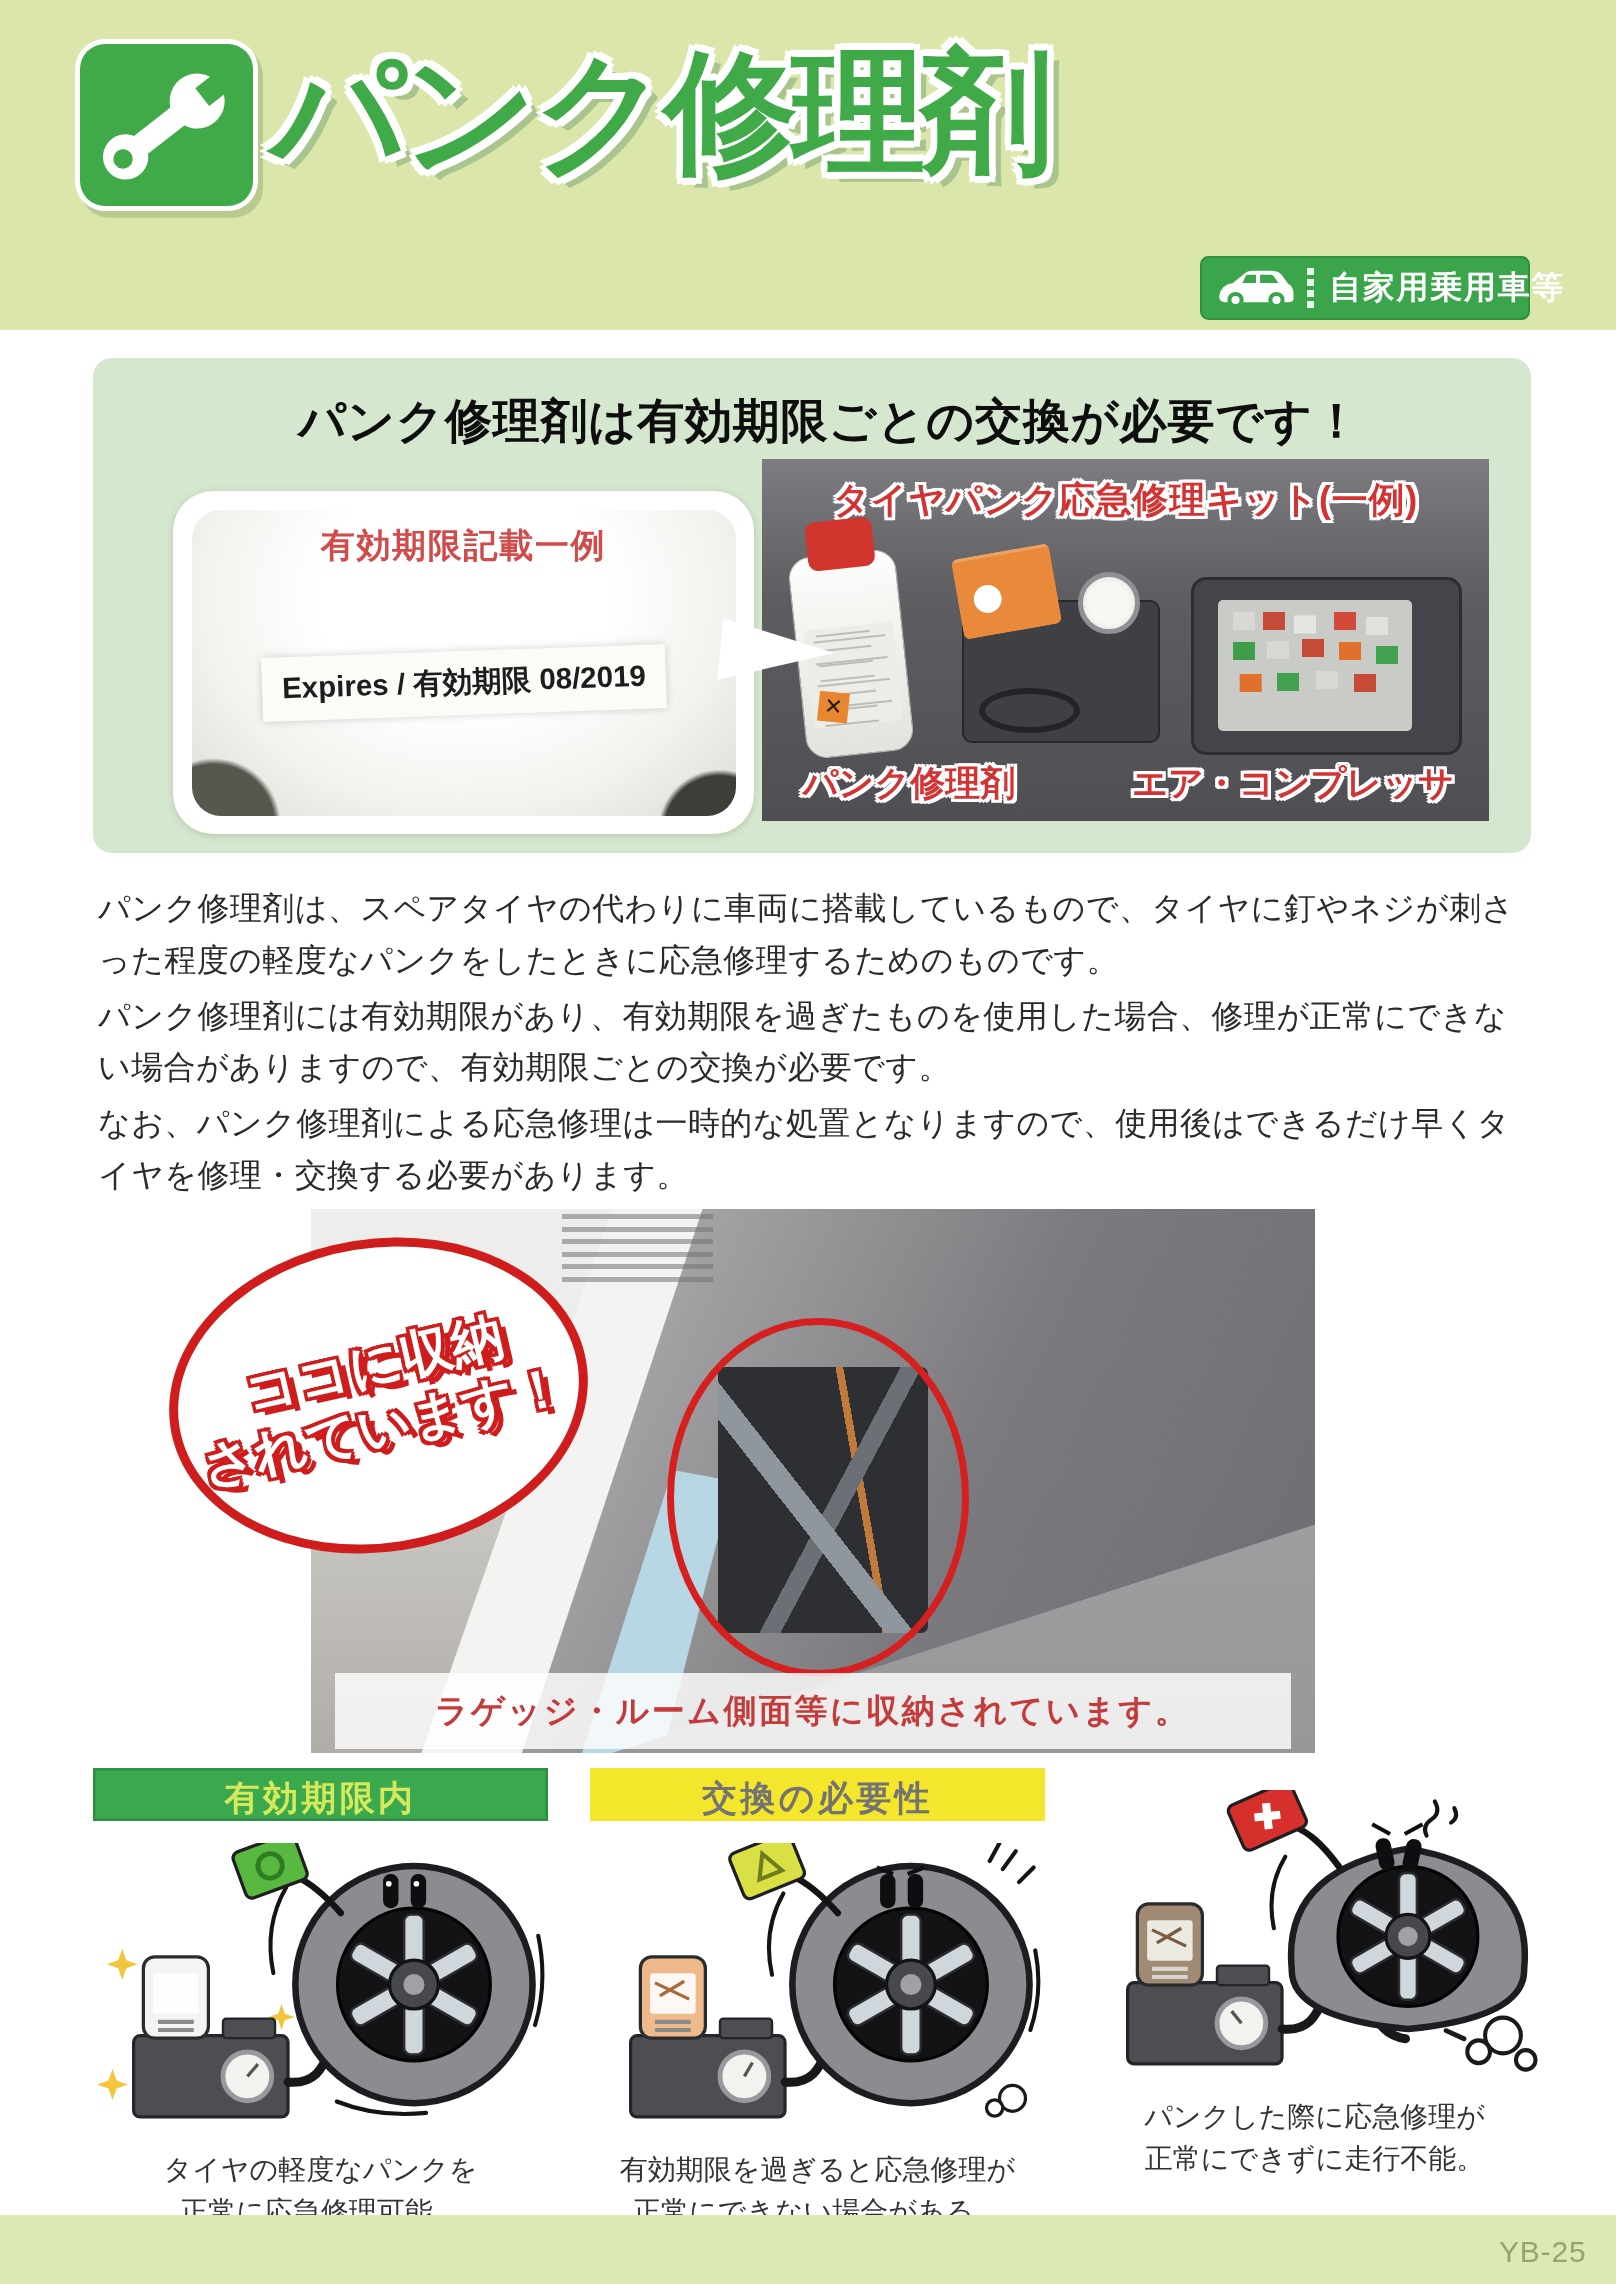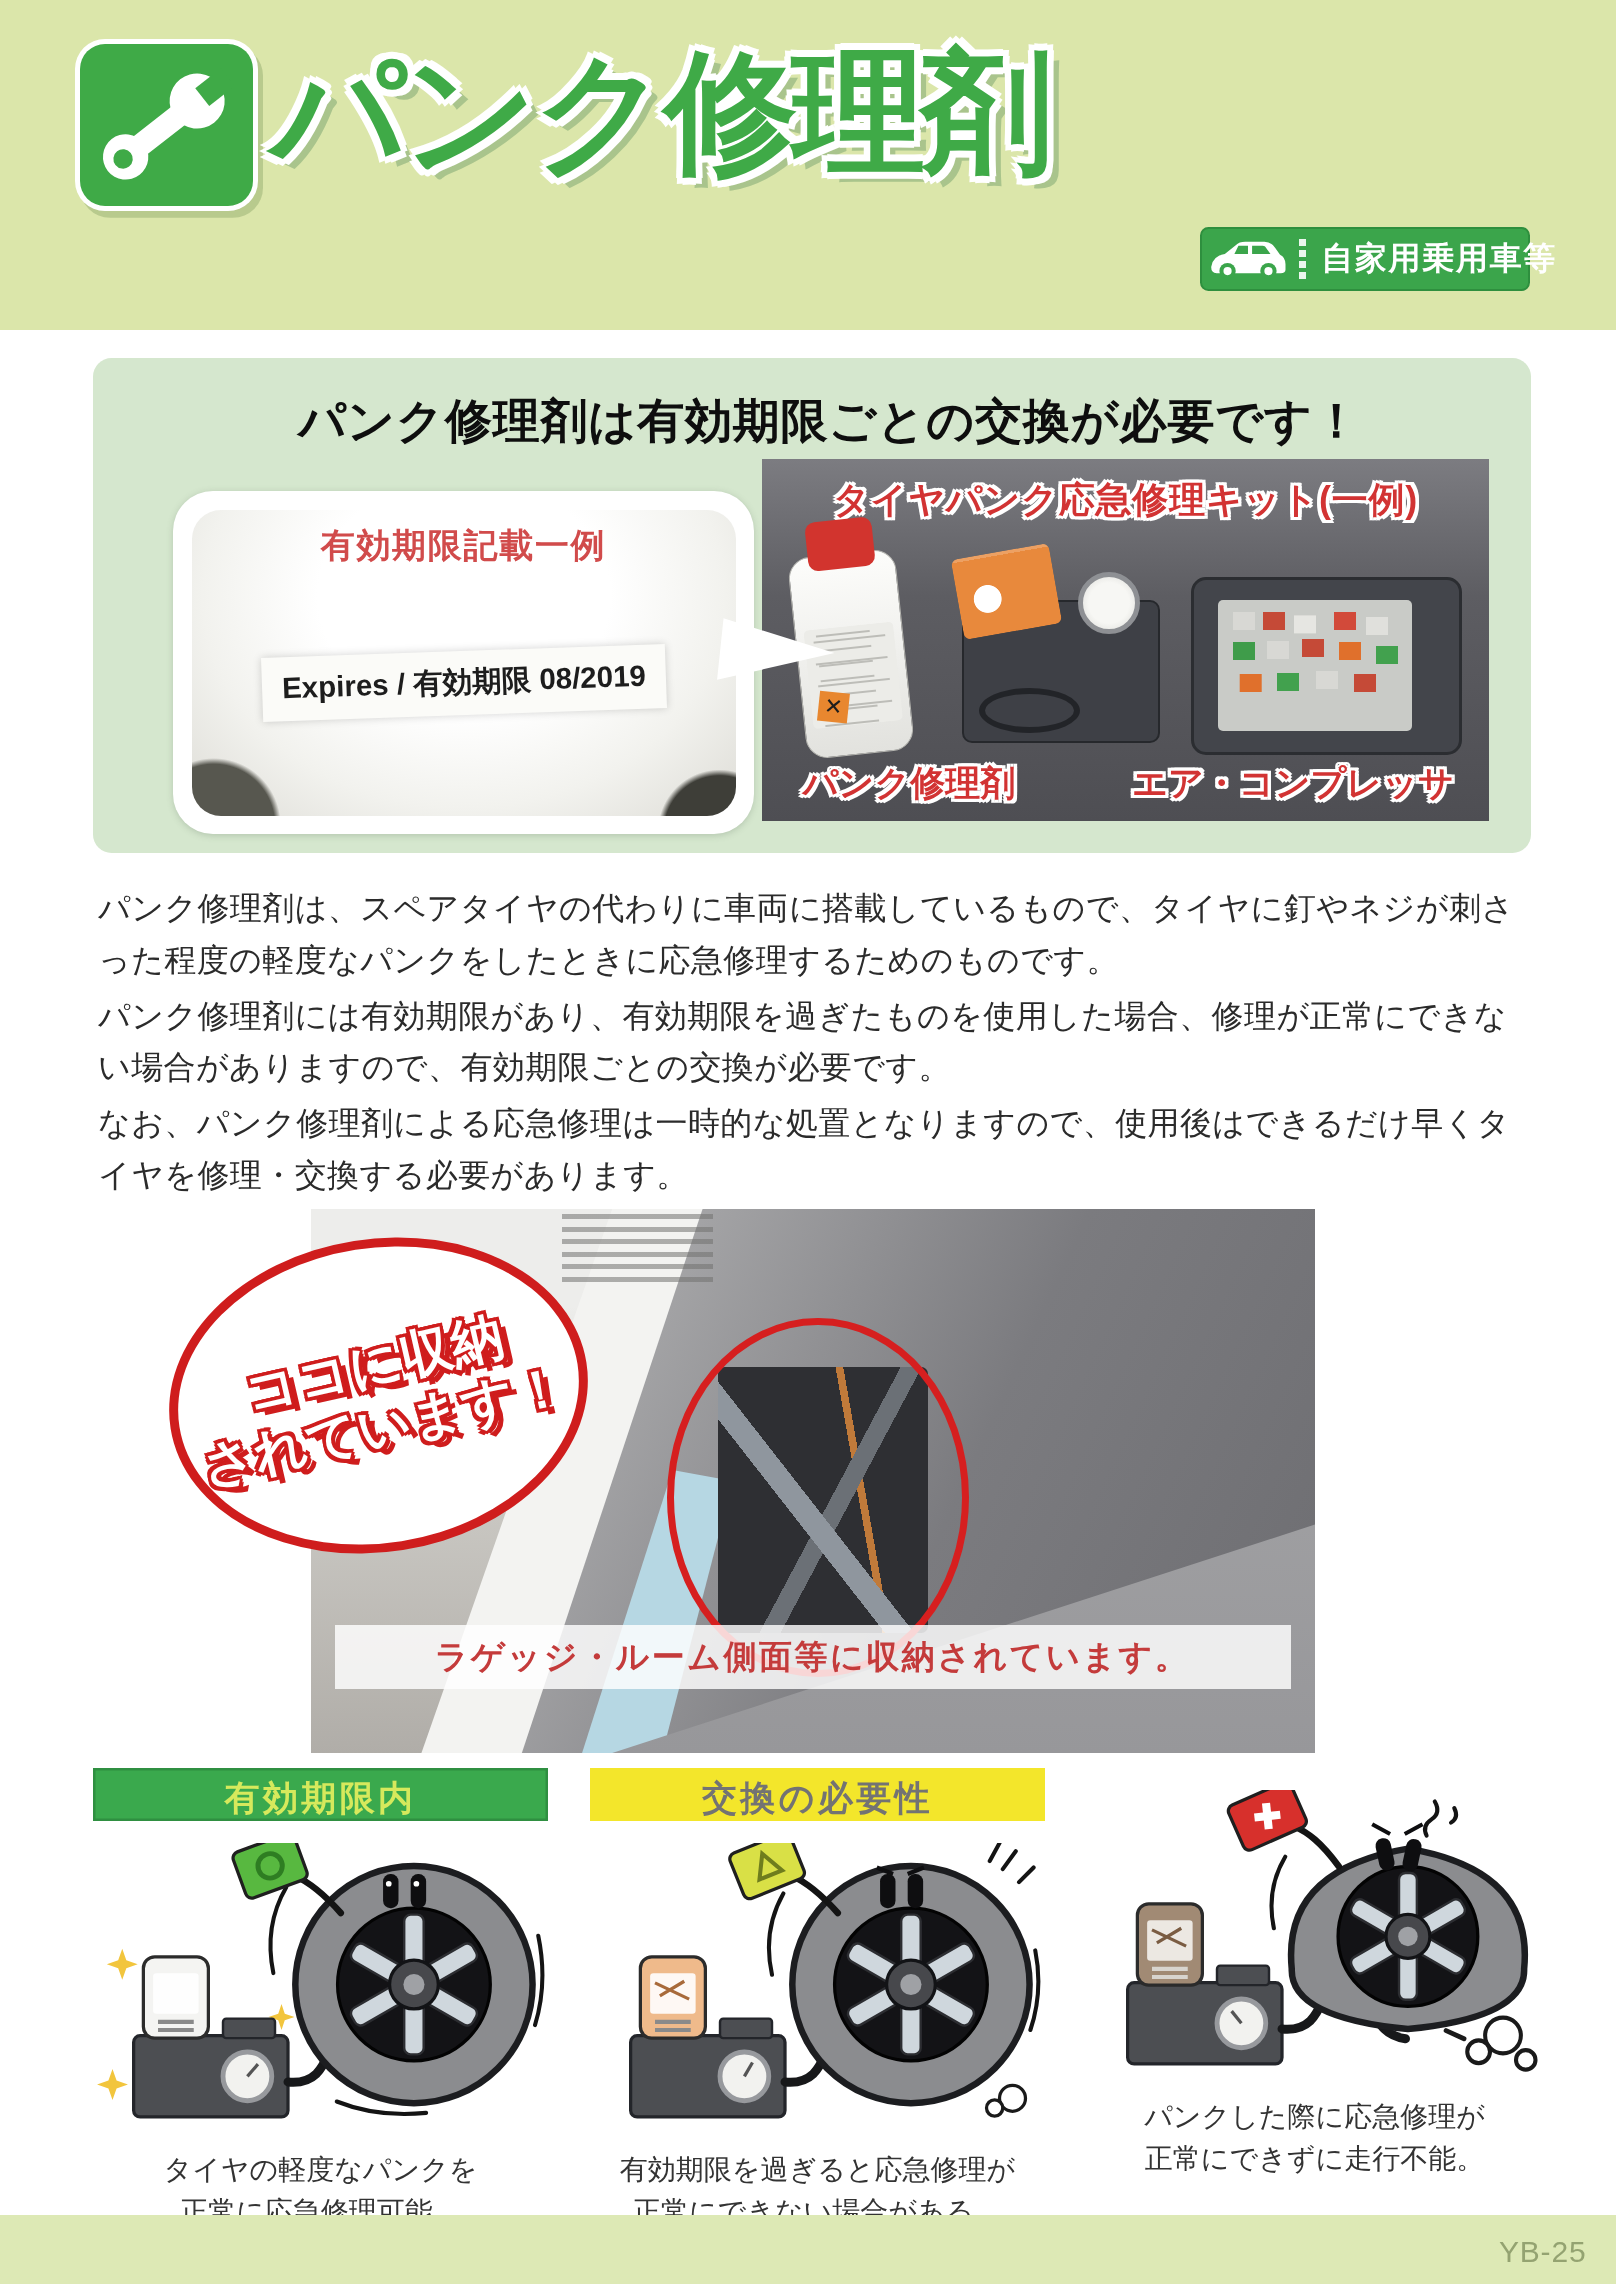--- a/index.html
+++ b/index.html
@@ -10,21 +10,21 @@
 
   
   .top-band { position:absolute; left:0; top:0; width:1616px; height:330px; background:#dbe6aa; }
   .logo-box { position:absolute; left:80px; top:44px; width:173px; height:162px; background:#3faa47; border-radius:25px; box-shadow:0 0 0 5px #ffffff, 5px 6.7px 0 5px rgba(120,150,90,.35); }
   .logo-box svg { width:100%; height:100%; }
   .main-title { position:absolute; left:271px; top:23.6px; font-size:133px; font-weight:700; letter-spacing:-5px; color:#3faa47; white-space:nowrap;
     text-shadow:
       -5.9px -5.9px 0 #fff, 5.9px -5.9px 0 #fff, -5.9px 5.9px 0 #fff, 5.9px 5.9px 0 #fff,
       -6.7px 0 0 #fff, 6.7px 0 0 #fff, 0 -6.7px 0 #fff, 0 6.7px 0 #fff,
       11.8px 10px 0 #a9c48c; }
-  .badge { position:absolute; left:1200px; top:227px; width:330px; height:64px; background:#3ba54b; border:2.5px solid #2e8f3e; border-radius:8.4px; display:flex; align-items:center; padding:0 3px; gap:8.4px; }
+  .badge { position:absolute; left:1200px; top:256px; width:330px; height:64px; background:#3ba54b; border:2.5px solid #2e8f3e; border-radius:8.4px; display:flex; align-items:center; padding:0 11px; gap:8.4px; }
   .badge-car { width:86px; height:45px; flex:0 0 auto; }
   .badge-dots { width:6.7px; height:6.7px; background:rgba(255,255,255,.9); box-shadow:0 11px 0 rgba(255,255,255,.9), 0 22px 0 rgba(255,255,255,.9), 0 33px 0 rgba(255,255,255,.9); margin-top:-33px; flex:0 0 auto; }
   .badge-label { color:#ffffff; font-size:32px; font-weight:700; letter-spacing:1.7px; white-space:nowrap; margin-left:6.7px; }
 
   
   .notice-box { position:absolute; left:93px; top:358px; width:1438px; height:495px; background:#d5e7ce; border-radius:18.5px; }
   .notice-title { position:absolute; left:0; top:32px; width:100%; text-align:center; font-size:47px; font-weight:700; color:#0e0e0e; letter-spacing:0.8px;padding-left:35px; }
 
   .bubble { position:absolute; left:80px; top:133px; width:581px; height:343px; background:#ffffff; border-radius:40px; padding:18.5px; z-index:2; box-shadow:0 1.7px 6.7px rgba(90,110,90,.25); }
   .bubble-photo { position:relative; width:100%; height:100%; border-radius:29px; overflow:hidden;
@@ -67,21 +67,21 @@
   .trunk-pillar { clip-path:polygon(30% 0, 39% 0, 21% 100%, 11% 100%); background:#f3f3f1; }
   .trunk-blue { clip-path:polygon(36% 48%, 42% 50%, 35% 100%, 27% 100%); background:#b6d7e3; }
   .trunk-vent { left:25%; top:1%; width:15%; height:13%; position:absolute; background:repeating-linear-gradient(#71716f 0 5px, transparent 5px 12.6px); opacity:.55; }
   .trunk-floor { clip-path:polygon(30% 100%, 100% 58%, 100% 100%); background:linear-gradient(#a8a8aa,#97979a); }
   .trunk-compartment { position:absolute; left:40.5%; top:29%; width:21%; height:49%; background:
       linear-gradient(52deg, transparent 40%, #8f969e 40% 47%, transparent 47%),
       linear-gradient(118deg, transparent 52%, #6b7076 52% 58%, transparent 58%),
       linear-gradient(80deg, transparent 64%, #c07a3a 64% 67%, transparent 67%),
       #2e2f33; border-radius:6.7px; }
   .trunk-circle { position:absolute; left:35.5%; top:20%; width:30%; height:66%; border:7.6px solid #d61f1f; border-radius:50%; }
-  .trunk-caption { position:absolute; left:23.6px; top:416px; width:956px; height:64px; background:rgba(255,255,255,.82); display:flex; align-items:center; justify-content:center; font-size:33px; font-weight:700; color:#c43b3b; letter-spacing:2.5px; }
+  .trunk-caption { position:absolute; left:23.6px; top:464px; width:956px; height:76px; background:rgba(255,255,255,.82); display:flex; align-items:center; justify-content:center; font-size:33px; font-weight:700; color:#c43b3b; letter-spacing:2.5px; }
 
   .stamp { position:absolute; left:168px; top:1239px; width:421px; height:313px; background:#ffffff; border:9.3px solid #cf1d1d; border-radius:50%; transform:rotate(-9deg); display:flex; flex-direction:column; align-items:center; justify-content:center; z-index:4; }
   .stamp-line { font-size:52px; font-weight:700; color:#ffffff; white-space:nowrap; transform:rotate(-4deg); line-height:1.18;
     text-shadow:-3.4px -3.4px 0 #cf1d1d, 3.4px -3.4px 0 #cf1d1d, -3.4px 3.4px 0 #cf1d1d, 3.4px 3.4px 0 #cf1d1d, -3.4px 0 0 #cf1d1d, 3.4px 0 0 #cf1d1d, 0 -3.4px 0 #cf1d1d, 0 3.4px 0 #cf1d1d, 7.6px 7.6px 0 #cf1d1d; }
 
   
   .compare { position:absolute; left:93px; top:1768px; width:1449px; display:flex; justify-content:space-between; }
   .compare-col { width:455px; text-align:center; }
   .col-header { height:53px; line-height:59px; font-size:35px; font-weight:700; letter-spacing:3.4px; }
   .col1 .col-header { background:#3aa94d; color:#d6e95c; box-shadow:inset 0 0 0 2.5px #2f8f41; }

